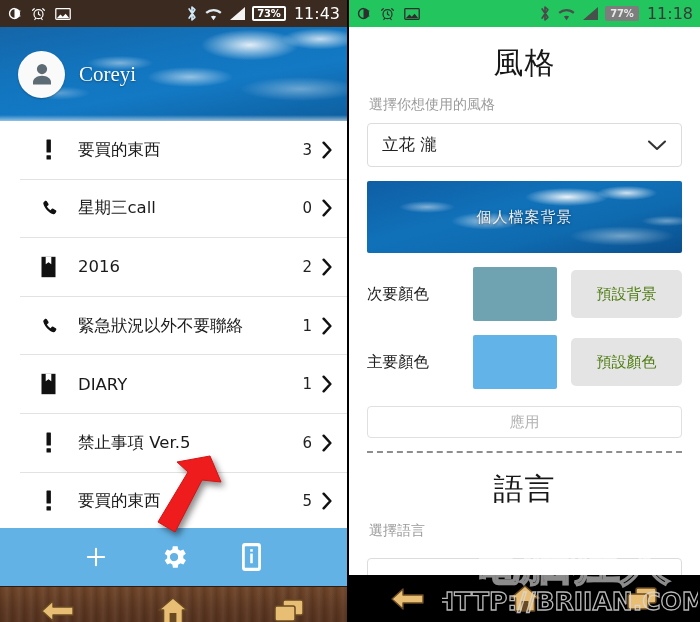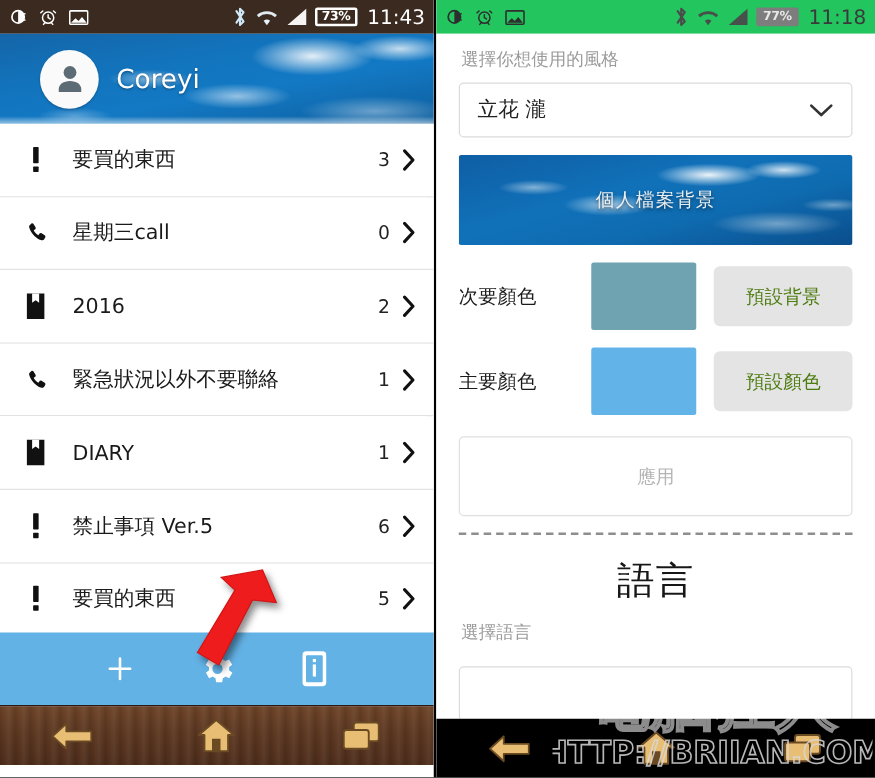--- a/index.html
+++ b/index.html
@@ -49,33 +49,34 @@
     font-size: 10px; font-weight: bold; letter-spacing: -0.3px;
     position: relative;
   }
   .statusbar.light .sb-battery { background: #7d7d7d; color: #e8e8e8; border-color: #7d7d7d; }
   .sb-clock { font-size: 16px; letter-spacing: 0px; padding-left: 2px; }
   .statusbar.dark .sb-clock { color:#fff; }
 
   
   .drawer-header {
     position: relative;
-    height: 72px;
+    height: 94px;
     overflow: hidden;
     background:
       radial-gradient(ellipse 70px 22px at 250px 18px, rgba(255,255,255,.88), rgba(255,255,255,0) 70%),
       radial-gradient(ellipse 55px 15px at 320px 12px, rgba(255,255,255,.75), rgba(255,255,255,0) 70%),
       radial-gradient(ellipse 60px 14px at 190px 50px, rgba(255,255,255,.55), rgba(255,255,255,0) 72%),
       radial-gradient(ellipse 46px 10px at 120px 36px, rgba(255,255,255,.45), rgba(255,255,255,0) 72%),
       radial-gradient(ellipse 80px 16px at 300px 62px, rgba(255,255,255,.38), rgba(255,255,255,0) 75%),
       radial-gradient(ellipse 40px 9px at 60px 66px, rgba(255,255,255,.30), rgba(255,255,255,0) 75%),
       linear-gradient(170deg, #1565a8 0%, #1274bd 35%, #1379c4 60%, #0d5e9e 100%);
     display: flex;
     align-items: center;
-    padding-left: 32px;
+    padding-left: 18px;
+    font-family: Liberation Serif, serif;
   }
   .drawer-header::after {
     content: "";
     position: absolute; left:0; right:0; bottom:0; height: 6px;
     background: linear-gradient(to bottom, rgba(0,0,0,0), rgba(255,255,255,.55));
   }
   .avatar {
     width: 47px; height: 47px; border-radius: 50%;
     background: #fafafa;
     display: flex; align-items: center; justify-content: center;
@@ -98,20 +99,21 @@
     overflow: hidden;
   }
   .list-row {
     position: relative;
     height: 58.6px;
     display: flex;
     align-items: center;
     padding: 0 14px 0 20px;
     border-bottom: 1px solid #e2e2e2;
     background: #fff;
+    margin-left: 20px;
   }
   .row-ico {
     width: 26px; flex: 0 0 auto;
     display: flex; align-items: center; justify-content: flex-start;
     color: #111;
   }
   .row-ico svg { display:block; }
   .row-label {
     margin-left: 12px;
     font-size: 16.5px;
@@ -258,21 +260,21 @@
     height: 48px;
     background: #e4e4e4;
     border-radius: 5px;
     display: flex; align-items: center; justify-content: center;
     font-size: 15px;
     color: #4d7c0f;
   }
 
   .apply-btn {
     margin-top: 17px;
-    height: 64px;
+    height: 32px;
     border: 1px solid #e0e0e0;
     border-radius: 4px;
     display: flex; align-items: center; justify-content: center;
     font-size: 15px;
     color: #b4b4b4;
     background: #fff;
   }
   .dashed-sep {
     margin-top: 13px;
     border-top: 2px dashed #8e8e8e;
@@ -568,20 +570,21 @@
             <path d="M17 1v14H1z" opacity=".95"></path>
           </svg>
         </span>
         <span class="sb-battery">77%</span>
         <span class="sb-clock">11:18</span>
       </div>
     </div>
 
     <div class="settings">
 
+      <div class="sec-title">風格</div>
       <div class="sec-sub">選擇你想使用的風格</div>
 
       <div class="select-box">
         <span class="select-value">立花 瀧</span>
         <span class="select-caret">
           <svg width="20" height="13" viewBox="0 0 20 13" fill="none" stroke="#333" stroke-width="2.1" stroke-linecap="round" stroke-linejoin="round">
               <path d="M2 2.5L10 10l8-7.5"></path>
             </svg>
         </span>
       </div>

